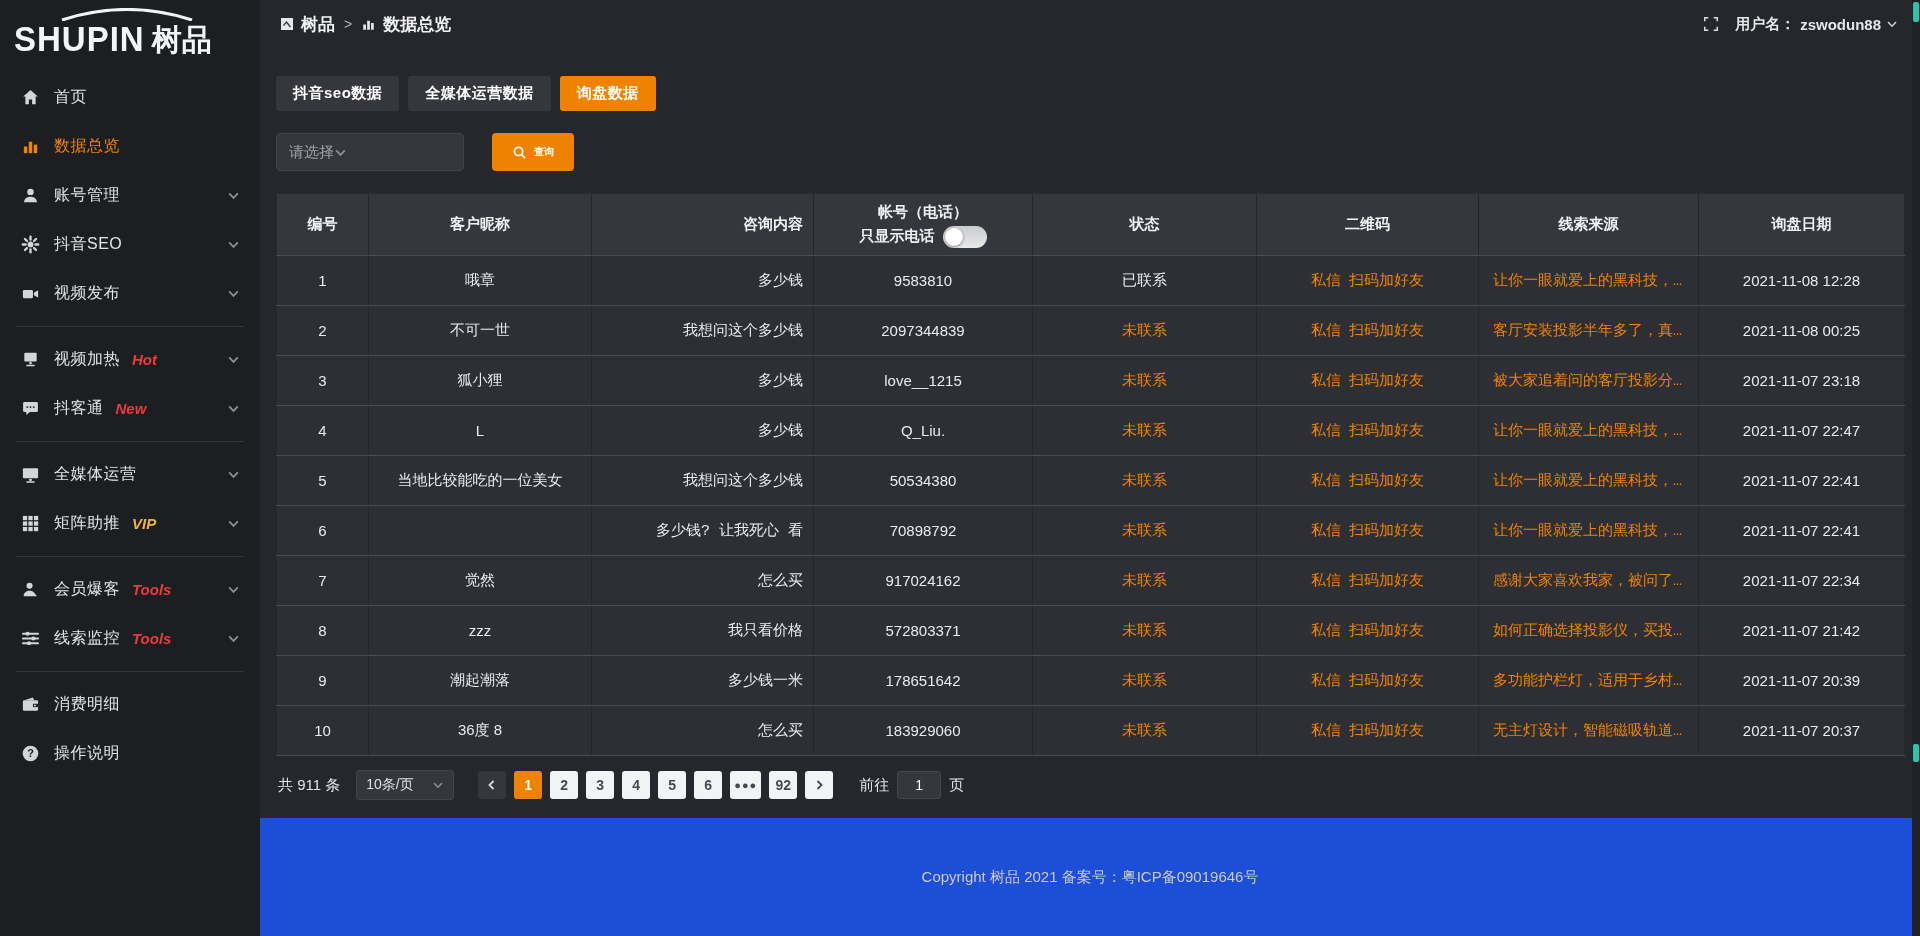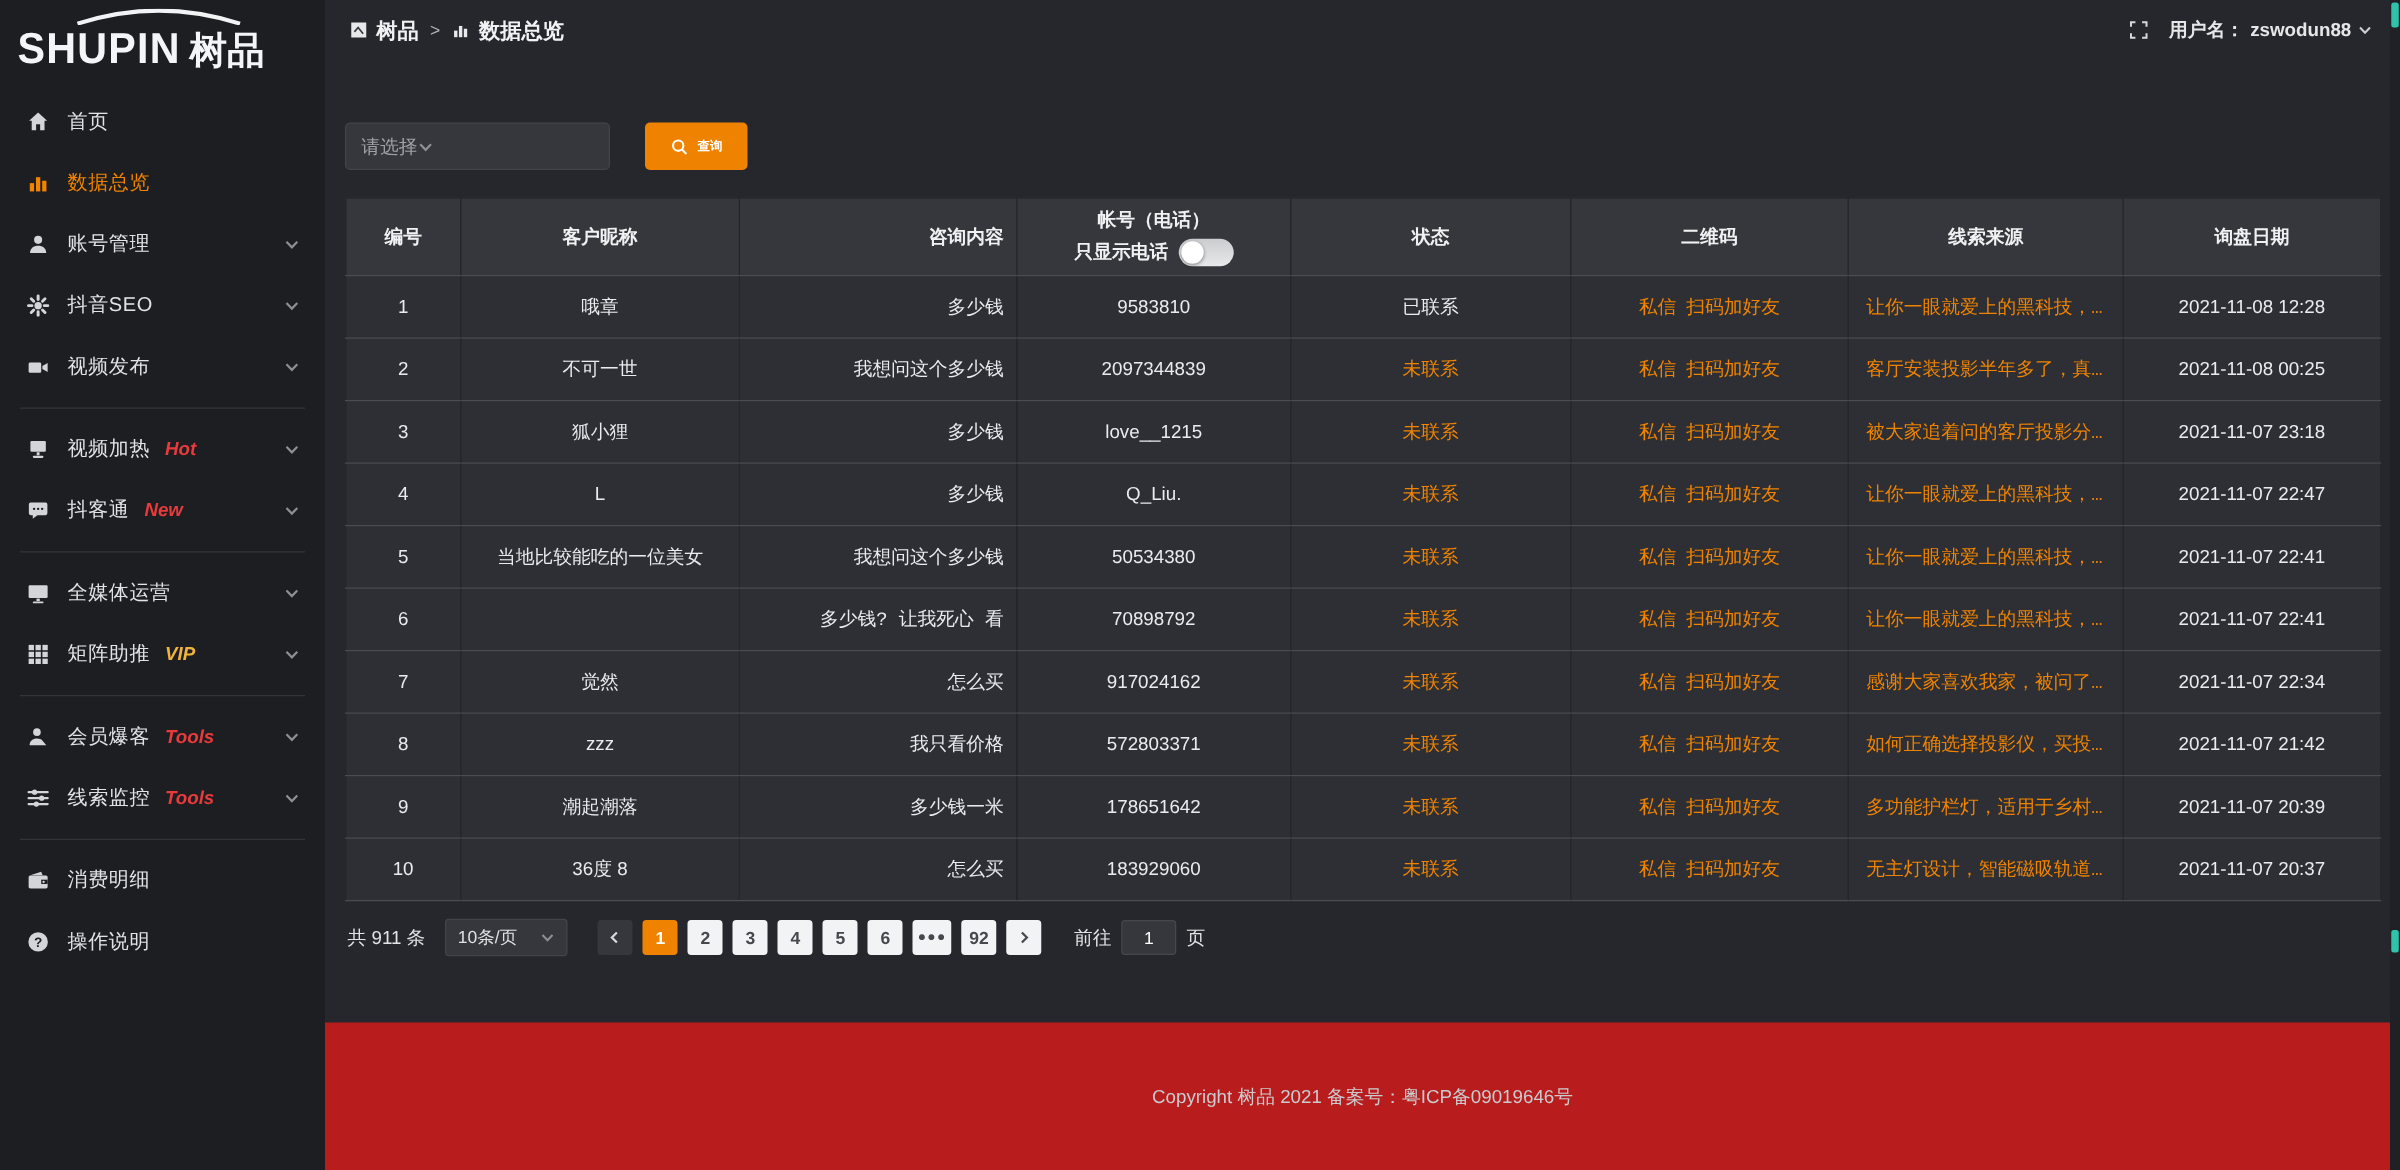--- a/index.html
+++ b/index.html
@@ -37,21 +37,21 @@
   .user-chip .chev{display:inline-flex;color:#cfd0d3;}
 
   .content{flex:1;padding:28px 16px 0 16px;}
 
   .tabs{display:flex;gap:9px;}
   .tab{height:35px;padding:0 17px;display:inline-flex;align-items:center;background:#35373c;color:#fff;
        font-size:15px;font-weight:bold;border-radius:3px;cursor:pointer;letter-spacing:.5px;}
   .tab.active{background:#ef8300;}
 
   .filters{display:flex;align-items:center;margin-top:22px;}
-  .select{width:212px;height:38px;box-sizing:border-box;background:#35373c;border:1px solid #42444a;border-radius:4px;
+  .select{width:188px;height:38px;box-sizing:border-box;background:#35373c;border:1px solid #42444a;border-radius:4px;
           display:flex;align-items:center;padding:0 12px;color:#9fa1a6;font-size:15px;cursor:pointer;}
   .select .chev{display:inline-flex;color:#8e8f94;}
   .period-btn{height:38px;min-width:58px;box-sizing:border-box;padding:0 9px;background:#fff;border:2px solid #fff;
               border-radius:4px;margin-left:10px;display:inline-flex;align-items:center;justify-content:center;
               font-size:15px;color:#3b3c40;font-weight:bold;cursor:pointer;}
   .period-btn:first-of-type{margin-left:16px;}
   .period-btn.active{border-color:#ef8300;}
   .query-btn{height:38px;border:none;padding:0 20px;margin-left:28px;background:#ef8300;color:#fff;border-radius:4px;
              display:inline-flex;align-items:center;gap:7px;font-size:10px;font-weight:bold;cursor:pointer;
              font-family:inherit;}
@@ -86,21 +86,21 @@
           font-family:inherit;padding:0 4px;}
   .pg-prev{background:#35373c;color:#d8d9dc;margin-left:24px;}
   .pg-page{background:#f2f3f5;color:#46484c;}
   .pg-page.active{background:#ef8300;color:#fff;cursor:default;}
   .pg-ellipsis{letter-spacing:1px;font-size:11px;}
   .pg-next{background:#f2f3f5;color:#46484c;}
   .goto-label{margin-left:26px;}
   .goto-input{width:44px;height:28px;box-sizing:border-box;margin:0 8px;background:#35373c;border:1px solid #45474d;
               border-radius:3px;color:#fff;text-align:center;font-size:14px;font-family:inherit;outline:none;}
 
-  .footer{height:118px;min-height:118px;background:#b91c1c;display:flex;align-items:center;justify-content:center;
+  .footer{height:118px;min-height:118px;background:#1d4ed8;display:flex;align-items:center;justify-content:center;
           color:#c9cbce;font-size:15px;}
 
   
   .scroll-strip{position:absolute;right:0;top:0;width:8px;height:100%;background:#202126;}
   .scroll-thumb{position:absolute;right:1px;width:6px;background:#2fc3ab;border-radius:2px;}
 </style>
 </head>
 <body>
 
 <div class="app">
@@ -361,20 +361,25 @@
             <svg viewBox="0 0 12 12" width="12" height="12" fill="none" stroke="currentColor" stroke-width="1.6">
                 <polyline points="2,4 6,8.2 10,4"></polyline>
               </svg>
           </span>
         </span>
       </div>
     </header>
 
     <div class="content">
 
+      <div class="tabs" id="tabs">
+          <div class="tab">抖音seo数据</div>
+          <div class="tab">全媒体运营数据</div>
+          <div class="tab active">询盘数据</div>
+        </div>
 
       <div class="filters">
         <div class="select">
           <span>请选择</span>
           <span class="chev">
             <svg viewBox="0 0 12 12" width="13" height="13" fill="none" stroke="currentColor" stroke-width="1.6">
                 <polyline points="2,4 6,8.2 10,4"></polyline>
               </svg>
           </span>
         </div>

